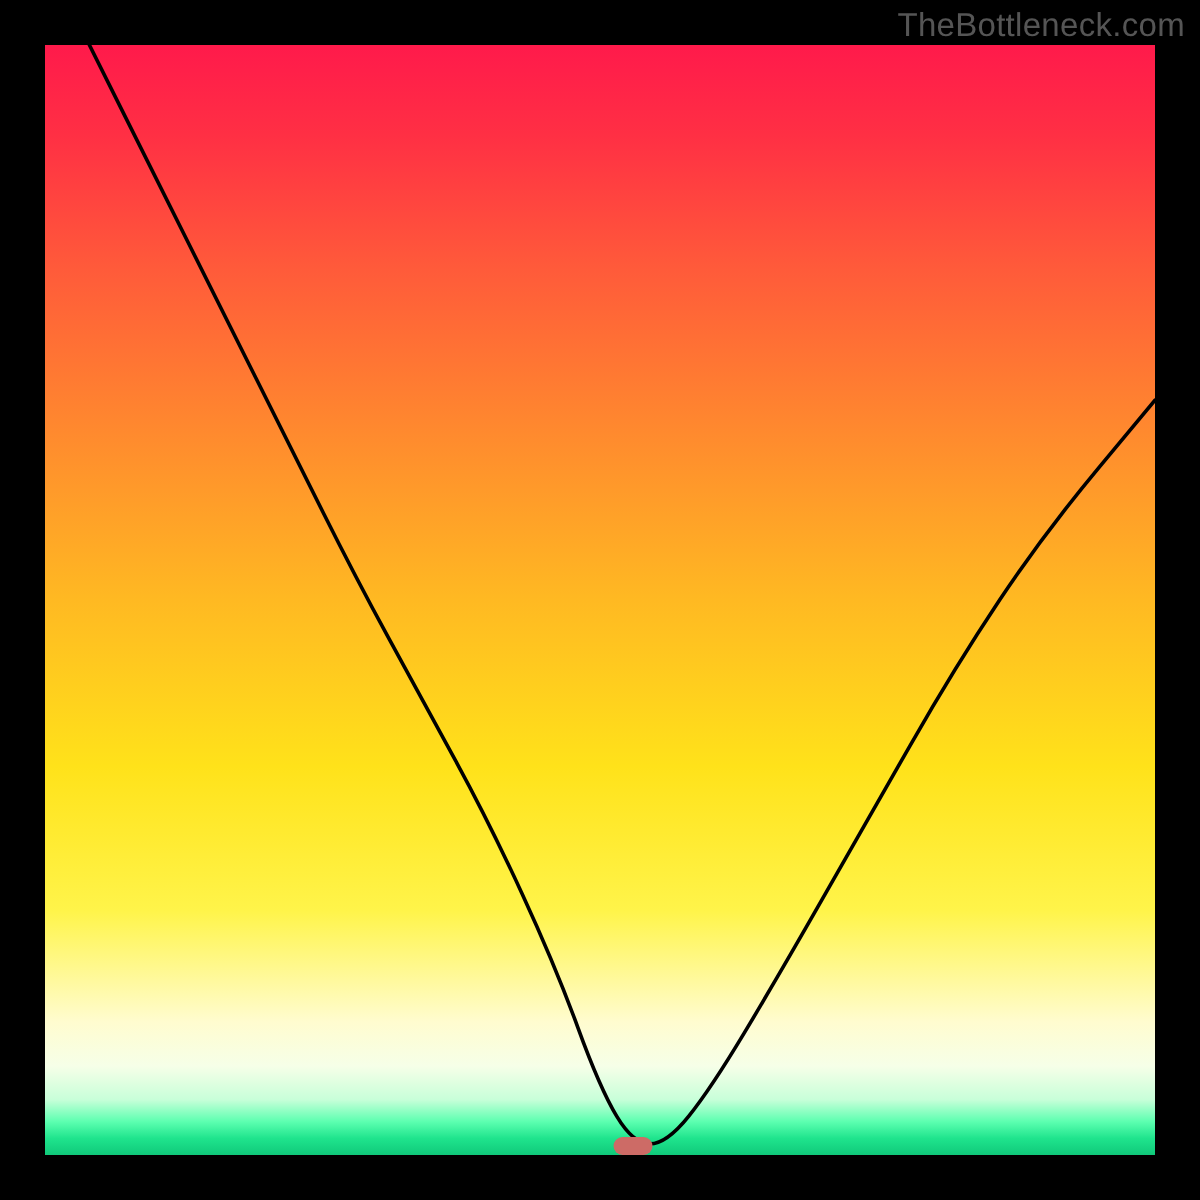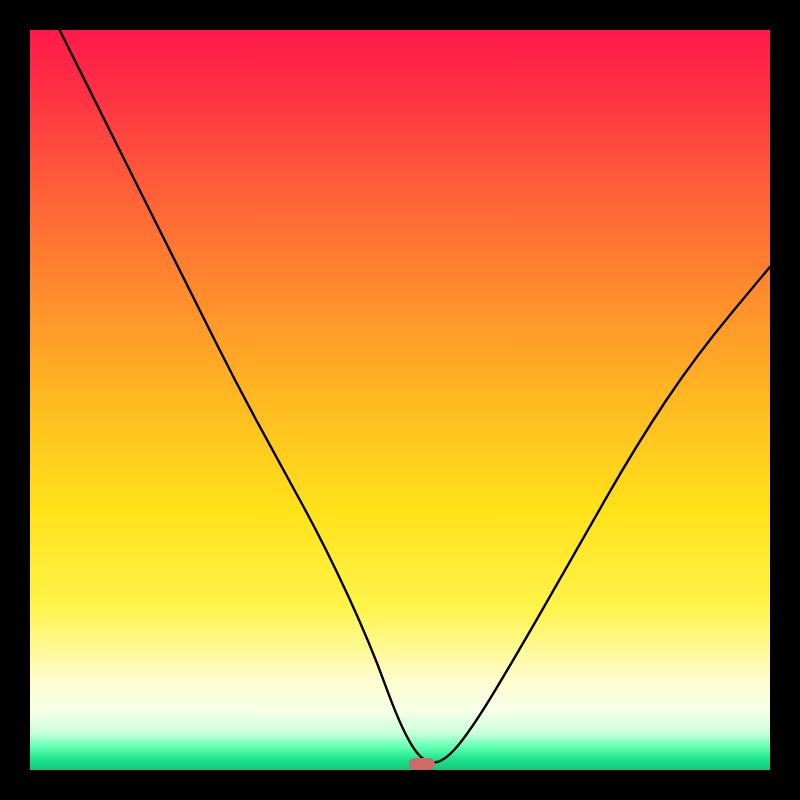--- a/index.html
+++ b/index.html
@@ -70,20 +70,21 @@
     background: #cd6b66;
     transform: translate(-50%, -50%);
     z-index: 20;
   }
 </style>
 </head>
 <body>
 
 <div class="frame">
 
+  <div class="watermark">TheBottleneck.com</div>
 
   <div class="plot-area">
     <div class="gradient"></div>
 
     <svg class="curve" viewBox="0 0 740 740" preserveAspectRatio="none">
       <path id="curve-path" d="M 29.6 0.0 Q 29.6 0.0 51.8 44.4 Q 74.0 88.8 96.2 133.2 Q 118.4 177.6 140.6 222.0 Q 162.8 266.4 185.0 310.8 Q 207.2 355.2 229.4 395.9 Q 251.6 436.6 273.8 477.3 Q 296.0 518.0 318.2 566.1 Q 340.4 614.2 355.2 654.9 Q 370.0 695.6 381.1 714.1 Q 392.2 732.6 403.3 732.6 Q 414.4 732.6 429.2 714.1 Q 444.0 695.6 466.2 658.6 Q 488.4 621.6 518.0 569.8 Q 547.6 518.0 577.2 466.2 Q 606.8 414.4 636.4 370.0 Q 666.0 325.6 703.0 281.2 T 740.0 236.8" fill="none" stroke="#000" stroke-width="2.4" stroke-linecap="round"></path>
     </svg>
 
     <div id="marker" class="marker" style="left: 392.2px; top: 734.08px;"></div>
   </div>

